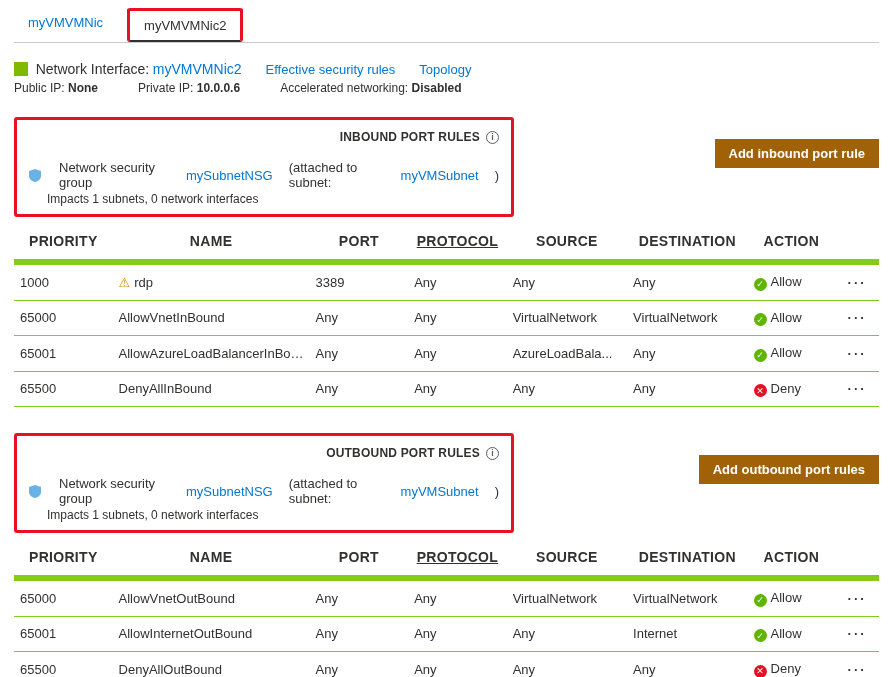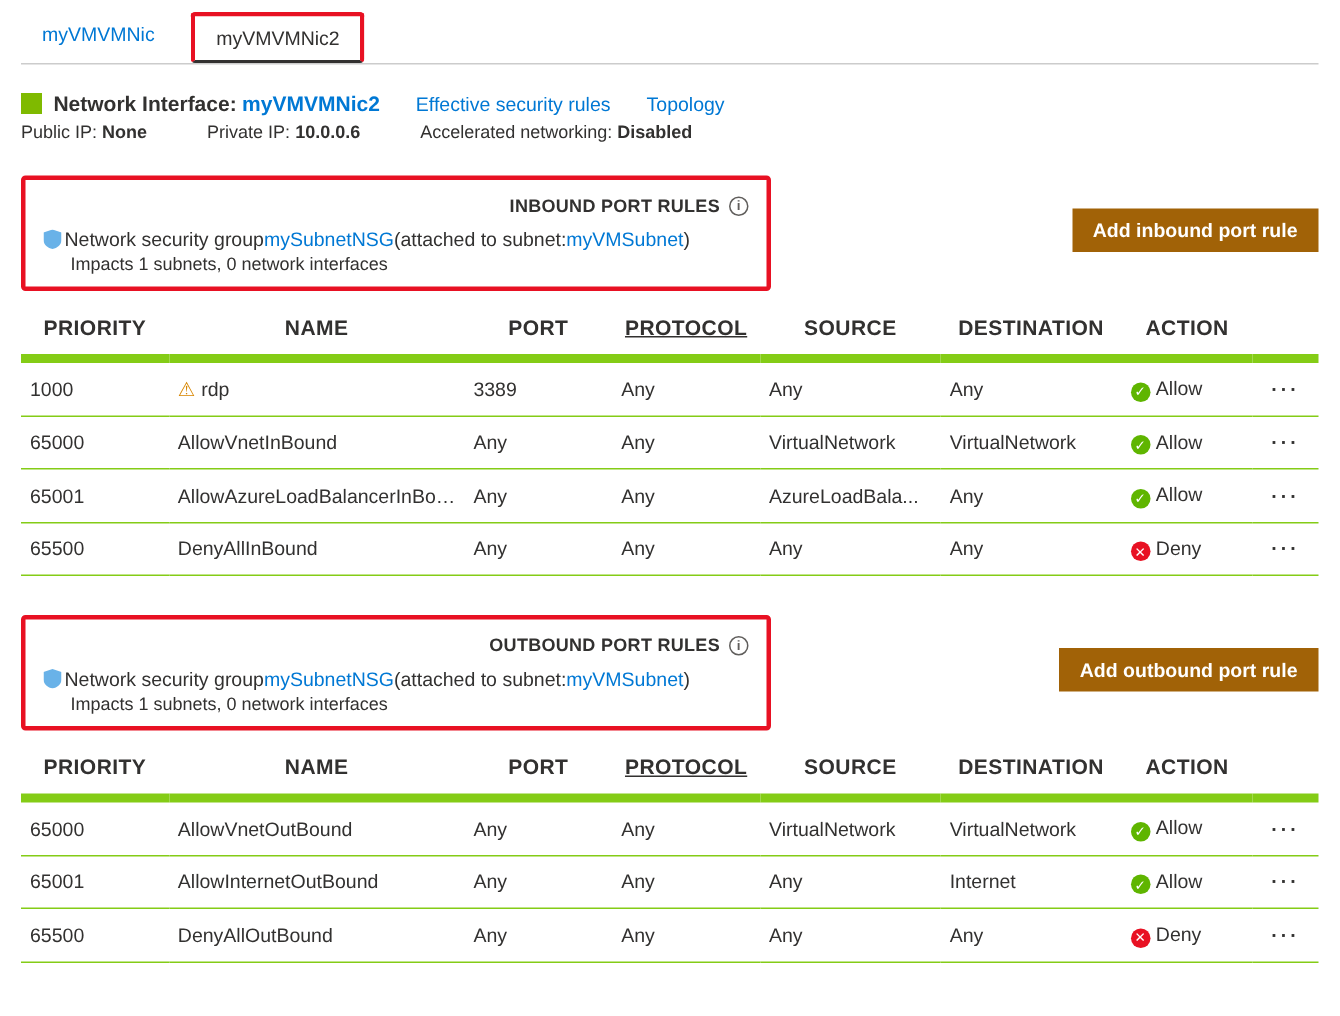--- a/index.html
+++ b/index.html
@@ -31,40 +31,40 @@
     border: 3px solid #e81123;
     border-radius: 3px;
   }
   .nic-row {
     display: flex;
     gap: 24px;
     align-items: center;
     flex-wrap: wrap;
     margin-bottom: 4px;
   }
-  .nic-title { font-weight: 700; font-size: 14px; }
+  .nic-title { font-weight: 400; font-size: 14px; }
   .link { color: #0078d4; text-decoration: none; cursor: pointer; }
   .nic-icon {
     width: 14px; height: 14px; display:inline-block;
     background: #7fba00; margin-right: 4px; vertical-align: -2px;
   }
   .meta-row { display: flex; gap: 40px; font-size: 12px; color: #323130; margin-bottom: 22px; flex-wrap: wrap;}
   .meta-row .label { color: #323130; }
   .meta-row b { color: #323130; }
   .section-wrap { position: relative; margin-bottom: 6px; padding: 10px 12px 8px 12px;}
   .section-heading {
     font-size: 12px; font-weight: 600; letter-spacing: 0.2px;
     margin-bottom: 8px; display:flex; align-items:center; gap:6px;justify-content:flex-end;
   }
   .info-icon {
     width:13px;height:13px;border-radius:50%;border:1px solid #605e5c;
     display:inline-flex;align-items:center;justify-content:center;
     font-size:9px;color:#605e5c;font-weight:bold;
   }
-  .nsg-row { display:flex; align-items:center; gap:0; font-size:13px;}
+  .nsg-row { display:flex; align-items:center; gap:16px; font-size:13px;margin-top:16px;}
   .shield-icon {
     width:12px;height:13px;display:inline-block;
     position:relative; margin-right:2px;
   }
   .shield-icon svg { display:block;}
   .impacts { font-size:12px; color:#323130; padding-left: 18px; margin-top:2px;}
   .add-btn {
     position:absolute; right:0; top:22px;
     background:#a16207;color:#fff;border:none;
     padding:7px 14px;font-size:13px;cursor:pointer;font-weight:600;
@@ -224,21 +224,21 @@
           </svg>
       </span>
       <span>Network security group</span>
       <span class="link">mySubnetNSG</span>
       <span>(attached to subnet:</span>
       <span class="link">myVMSubnet</span>
       <span>)</span>
     </div>
     <div class="impacts">Impacts 1 subnets, 0 network interfaces</div>
   </div>
-  <button class="add-btn">Add outbound port rule</button>
+  <button class="add-btn">Add outbound port rules</button>
 </div>
 
 <table class="rules-table">
   <thead>
       <tr>
     <th class="col-priority">PRIORITY</th>
     <th class="col-name">NAME</th>
     <th class="col-port">PORT</th>
     <th class="col-protocol">PROTOCOL</th>
     <th class="col-source">SOURCE</th>

